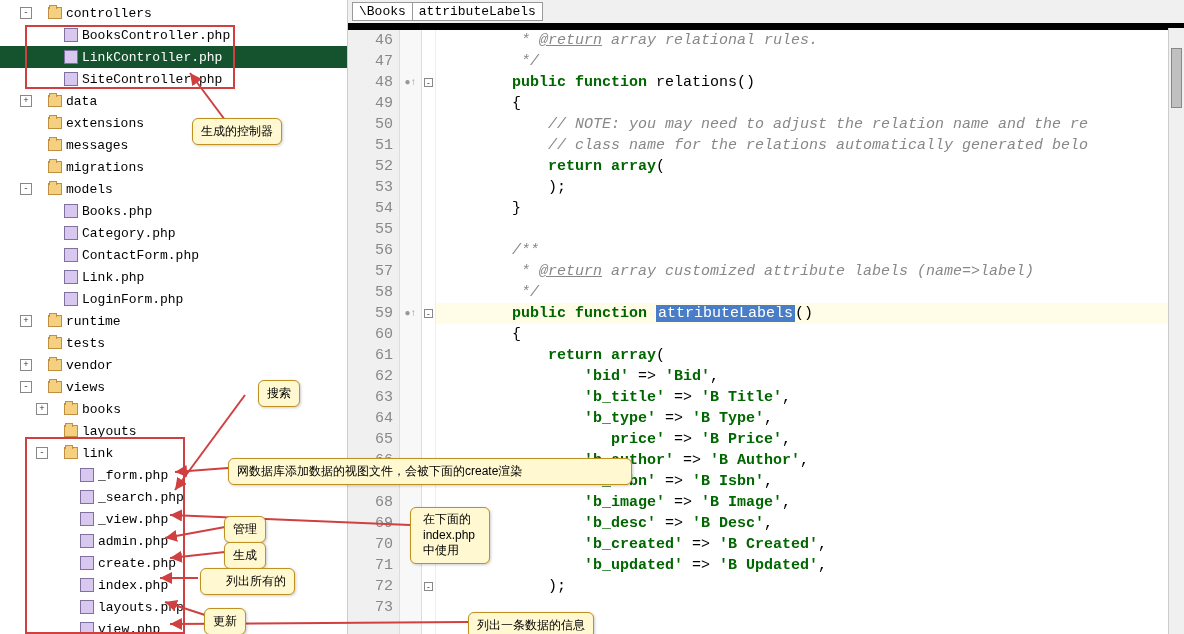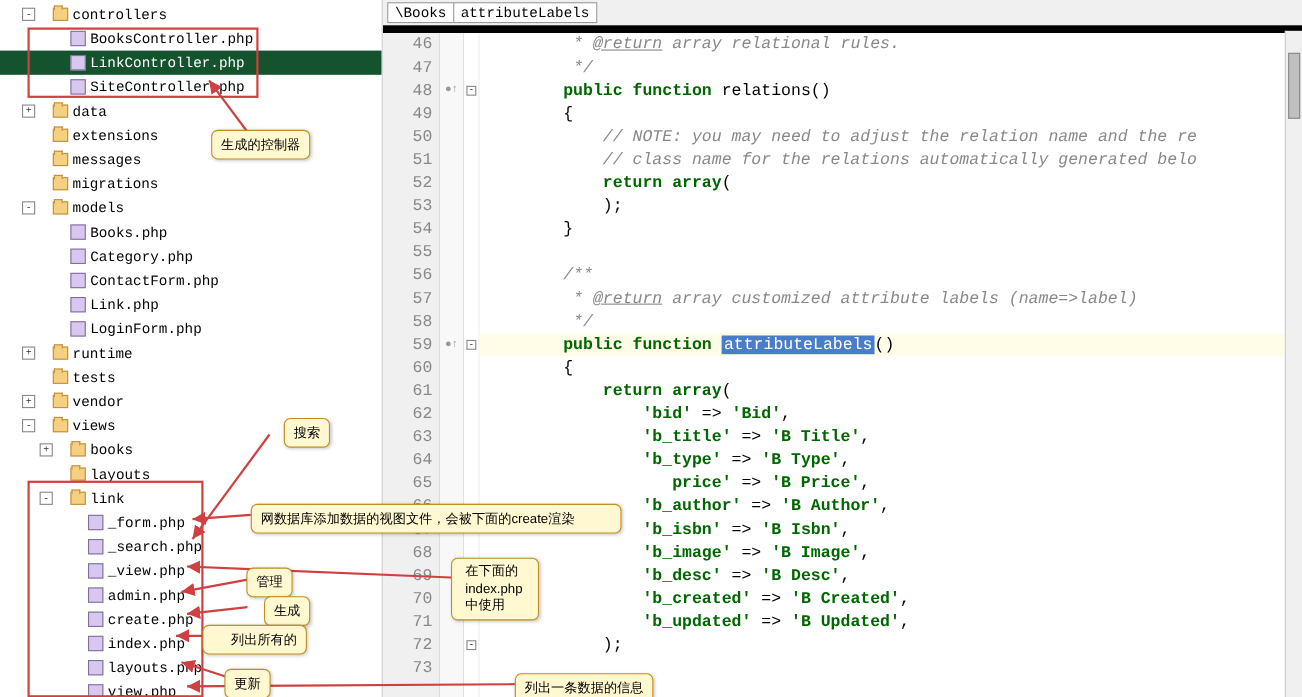--- a/index.html
+++ b/index.html
@@ -236,22 +236,22 @@
           <span class="node-label">view.php</span>
         </div>
       </div>
 
     <div class="red-box" style="left:25px; top:25px; width:210px; height:64px;"></div>
     <div class="red-box" style="left:25px; top:437px; width:160px; height:197px;"></div>
 
     <div class="annotation" style="left:192px; top:118px;">生成的控制器</div>
     <div class="annotation" style="left:242px; top:380px;margin-left:16px;">搜索</div>
     <div class="annotation" style="left:224px; top:516px;">管理</div>
-    <div class="annotation" style="left:240px; top:542px;">生成</div>
-    <div class="annotation" style="left:184px; top:568px;padding-left:25px;">列出所有的</div>
+    <div class="annotation" style="left:224px; top:542px;">生成</div>
+    <div class="annotation" style="left:200px; top:568px;padding-left:25px;">列出所有的</div>
     <div class="annotation" style="left:204px; top:608px;">更新</div>
 
     <svg class="arrow-svg" style="left:0;top:0;width:348px;height:634px;">
       <defs>
           <marker id="ah" markerWidth="8" markerHeight="8" refX="6" refY="3" orient="auto">
             <path d="M0,0 L6,3 L0,6 Z" fill="#d04040"></path>
           </marker>
         </defs>
       <line x1="225" y1="120" x2="190" y2="73" stroke="#d04040" stroke-width="2" marker-end="url(#ah)"></line>
       <line x1="245" y1="395" x2="175" y2="490" stroke="#d04040" stroke-width="2" marker-end="url(#ah)"></line>
@@ -393,21 +393,21 @@
           <div class="code-line">                <span class="str">'b_updated'</span> =&gt; <span class="str">'B Updated'</span>,</div>
           <div class="code-line">            );</div>
           <div class="code-line"></div>
         </div>
     </div>
     <div class="scrollbar-v">
       <div class="scrollbar-thumb"></div>
     </div>
   </div>
 
-  <div class="annotation" style="left:228px; top:458px; width:337px;">网数据库添加数据的视图文件，会被下面的create渲染</div>
+  <div class="annotation" style="left:228px; top:458px; width:404px;">网数据库添加数据的视图文件，会被下面的create渲染</div>
   <div class="annotation" style="left:410px; top:507px; width:80px; line-height:1.3;padding-left:12px;">在下面的index.php中使用</div>
   <div class="annotation" style="left:468px; top:612px;">列出一条数据的信息</div>
 
   <svg class="arrow-svg" style="left:0;top:0;width:1184px;height:634px;">
     <defs>
         <marker id="ah2" markerWidth="8" markerHeight="8" refX="6" refY="3" orient="auto">
           <path d="M0,0 L6,3 L0,6 Z" fill="#d04040"></path>
         </marker>
       </defs>
     <line x1="228" y1="468" x2="175" y2="472" stroke="#d04040" stroke-width="2" marker-end="url(#ah2)"></line>

